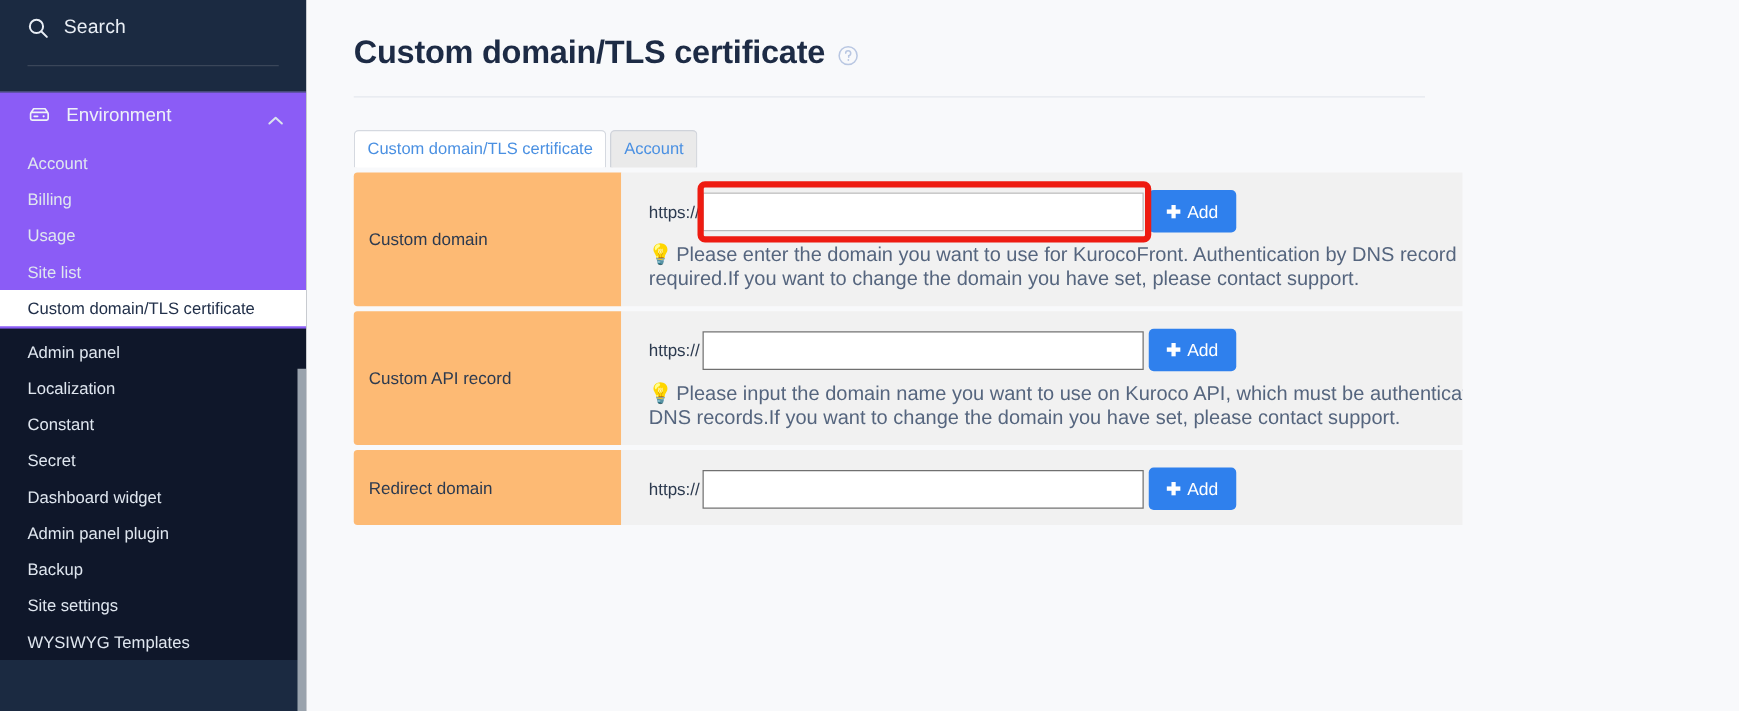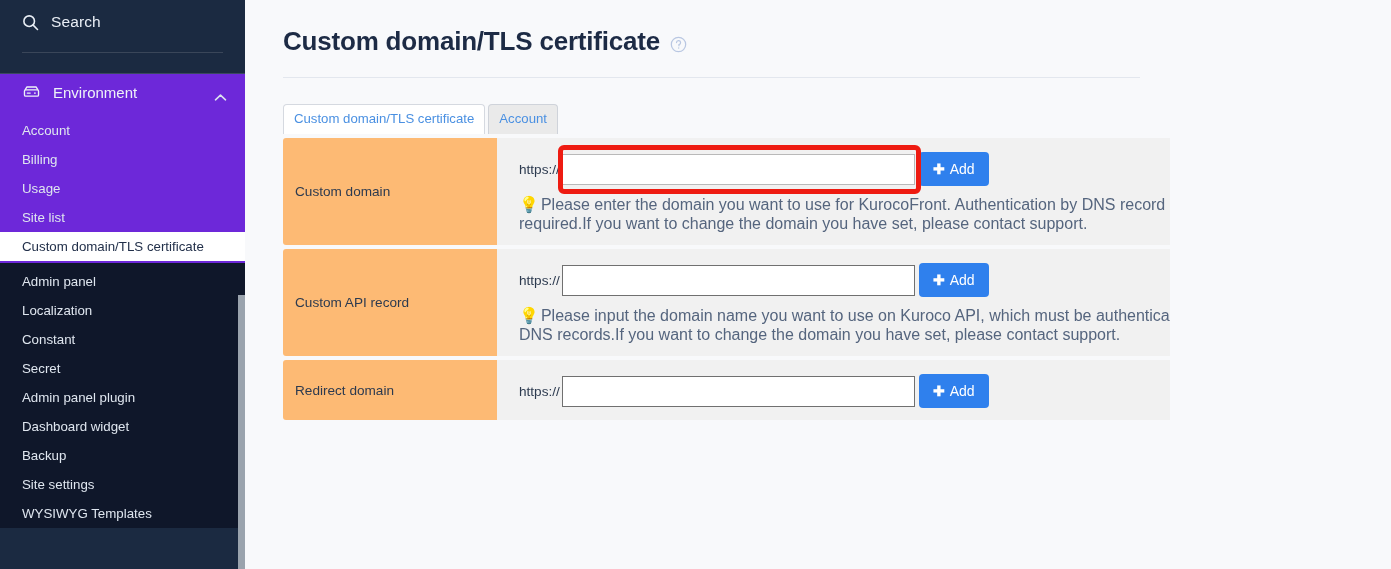--- a/index.html
+++ b/index.html
@@ -42,21 +42,21 @@
   }
   .settings-head {
     color: #c8d2df;
     font-size: 10.5px;
     font-weight: bold;
     letter-spacing: 1.1px;
     padding: 21px 22px 0 22px;
   }
   .env-block {
     margin-top: 20px;
-    background: #6d28d9;
+    background: #8b5cf6;
     border-top: 1px solid #3b4961;
     padding-bottom: 2px;
   }
   .env-head {
     display: flex;
     align-items: center;
     height: 36px;
     padding: 0 18px 0 22px;
     cursor: pointer;
   }
@@ -296,24 +296,24 @@
       <div class="nav-item">
           <span>Localization</span>
         </div>
       <div class="nav-item">
           <span>Constant</span>
         </div>
       <div class="nav-item">
           <span>Secret</span>
         </div>
       <div class="nav-item">
+          <span>Dashboard widget</span>
+        </div>
+      <div class="nav-item">
           <span>Admin panel plugin</span>
-        </div>
-      <div class="nav-item">
-          <span>Dashboard widget</span>
         </div>
       <div class="nav-item">
           <span>Backup</span>
         </div>
       <div class="nav-item">
           <span>Site settings</span>
         </div>
       <div class="nav-item">
           <span>WYSIWYG Templates</span>
         </div>

